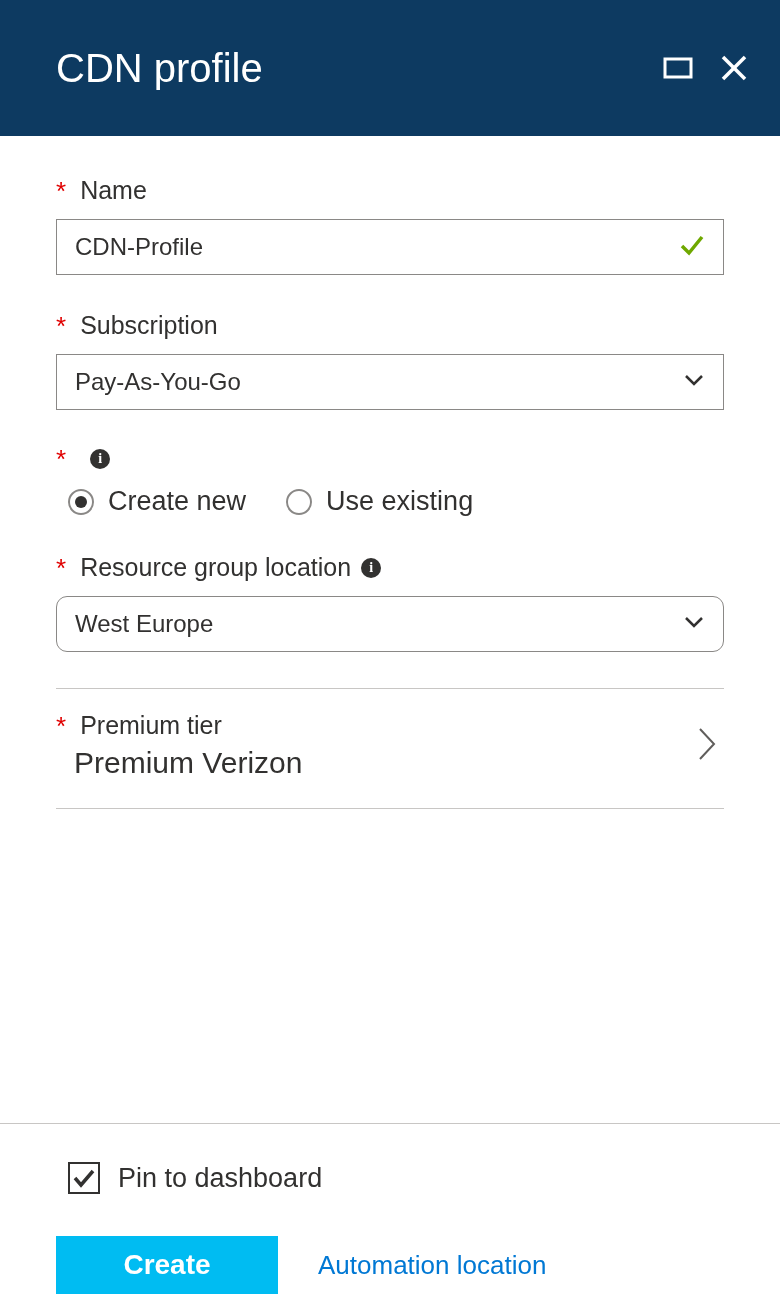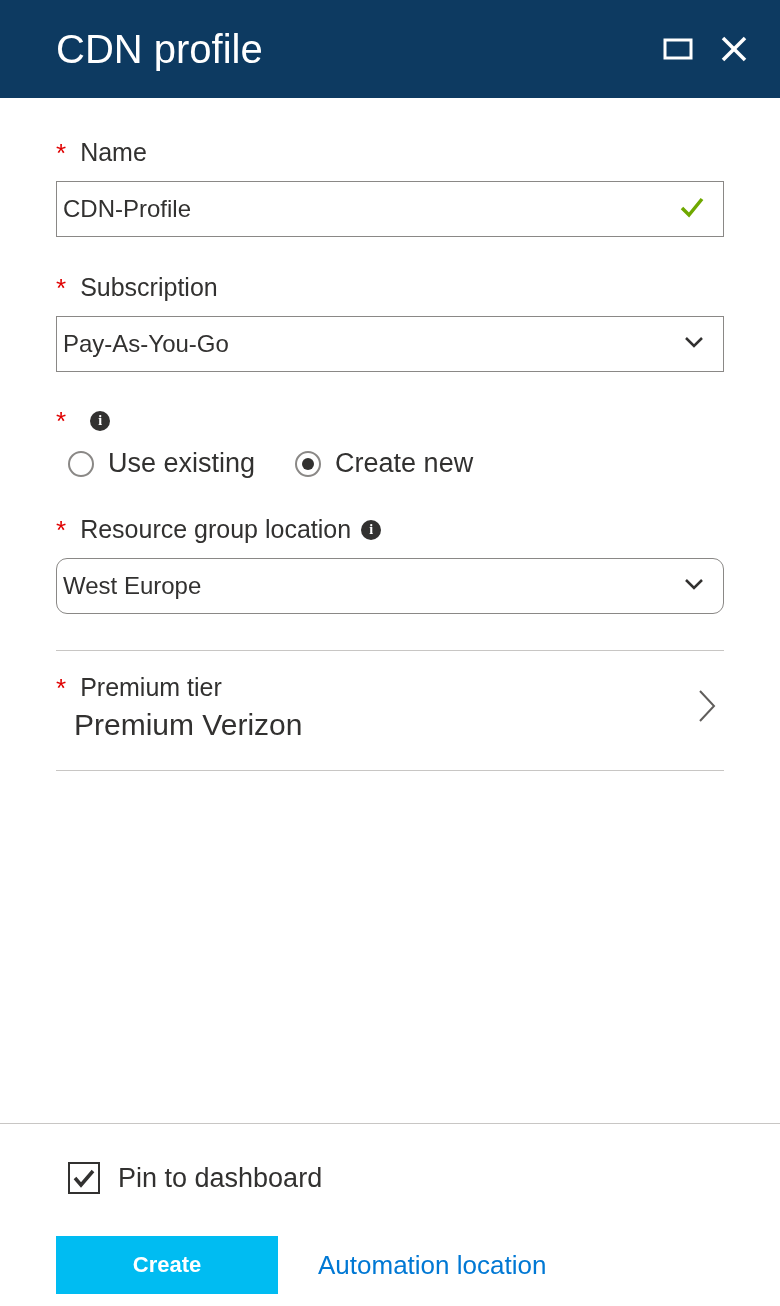--- a/index.html
+++ b/index.html
@@ -1,36 +1,36 @@
 <!DOCTYPE html>
 <html><head>
 <meta charset="utf-8">
 <style>
   * { box-sizing: border-box; margin: 0; padding: 0; }
   html, body { width: 780px; height: 1306px; font-family: "Segoe UI", Arial, sans-serif; background: #fff; color: #323130; }
   .blade { width: 780px; height: 1306px; display: flex; flex-direction: column; }
 
   
-  .header { background: #0d3a61; color: #fff; height: 98px; display: flex; align-items: center; padding: 0 30px 0 56px; }
+  .header { background: #0d3a61; color: #fff; height: 136px; display: flex; align-items: center; padding: 0 30px 0 56px; }
   .header-title { font-size: 40px; font-weight: 300; flex: 1; }
   .header-icons { display: flex; gap: 24px; align-items: center; }
   .hicon { cursor: pointer; display: inline-flex; }
 
   
   .body { flex: 1; padding: 40px 56px 0 56px; overflow: hidden; }
   .field { margin-bottom: 36px; }
   .label-row { display: flex; align-items: center; margin-bottom: 14px; }
   .req { color: #e00000; font-size: 26px; margin-right: 14px; line-height: 1; }
   .label { font-size: 25px; color: #323130; }
   .info-icon { width: 20px; height: 20px; border-radius: 50%; background: #323130; color: #fff; font-size: 14px; font-weight: bold; display: inline-flex; align-items: center; justify-content: center; margin-left: 10px; font-family: Georgia, serif; }
 
   .input-wrap { position: relative; }
   .text-input, .select-box {
     width: 100%; height: 56px; border: 1px solid #8a8886; background: #fff;
-    font-size: 24px; padding: 0 58px 0 6px; color: #323130; outline: none;
+    font-size: 24px; padding: 0 58px 0 18px; color: #323130; outline: none;
   }
   .valid-check, .chevron-down {
     position: absolute; right: 18px; top: 50%; transform: translateY(-50%);
     pointer-events: none;
   }
 
   
   .radio-row { display: flex; gap: 40px; align-items: center; margin-bottom: 14px; margin-left: 12px; }
   .radio-item { display: flex; align-items: center; gap: 14px; cursor: pointer; }
   .radio { width: 26px; height: 26px; border: 2px solid #8a8886; border-radius: 50%; display: inline-flex; align-items: center; justify-content: center; background: #fff; }
@@ -43,21 +43,21 @@
   .tier-label-row { display: flex; align-items: center; margin-bottom: 6px; }
   .tier-value { font-size: 30px; color: #323130; margin-left: 18px; }
   .tier-chevron { margin-right: 4px; }
 
   
   .footer { border-top: 1px solid #c8c6c4; padding: 38px 56px 12px 56px; }
   .checkbox-row { display: flex; align-items: center; gap: 18px; margin-bottom: 42px; margin-left: 12px; }
   .checkbox { width: 32px; height: 32px; border: 2px solid #323130; background: #fff; display: inline-flex; align-items: center; justify-content: center; cursor: pointer; }
   .checkbox-label { font-size: 27px; }
   .action-row { display: flex; align-items: center; gap: 40px; }
-  .create-btn { background: #00bcf2; color: #fff; border: none; font-size: 22px; font-weight: 600; width: 222px; height: 58px; cursor: pointer; }
+  .create-btn { background: #00bcf2; color: #fff; border: none; font-size: 28px; font-weight: 600; width: 222px; height: 58px; cursor: pointer; }
   .automation-link { color: #0078d4; font-size: 26px; text-decoration: none; cursor: pointer; }
 </style>
 </head>
 <body>
 
 <div class="blade">
 
   <div class="header">
     <div class="header-title">CDN profile</div>
     <div class="header-icons">
@@ -109,26 +109,26 @@
       </div>
     </div>
 
     <div class="field">
       <div class="label-row">
         <span class="req">*</span>
         <span class="info-icon">i</span>
       </div>
       <div class="radio-row">
         <div class="radio-item">
+          <span class="radio checked"></span>
+          <span class="radio-label">Create new</span>
+        </div>
+        <div class="radio-item">
           <span class="radio"></span>
           <span class="radio-label">Use existing</span>
-        </div>
-        <div class="radio-item">
-          <span class="radio checked"></span>
-          <span class="radio-label">Create new</span>
         </div>
       </div>
     </div>
 
     <div class="field">
       <div class="label-row">
         <span class="req">*</span>
         <span class="label">Resource group location</span>
         <span class="info-icon">i</span>
       </div>

